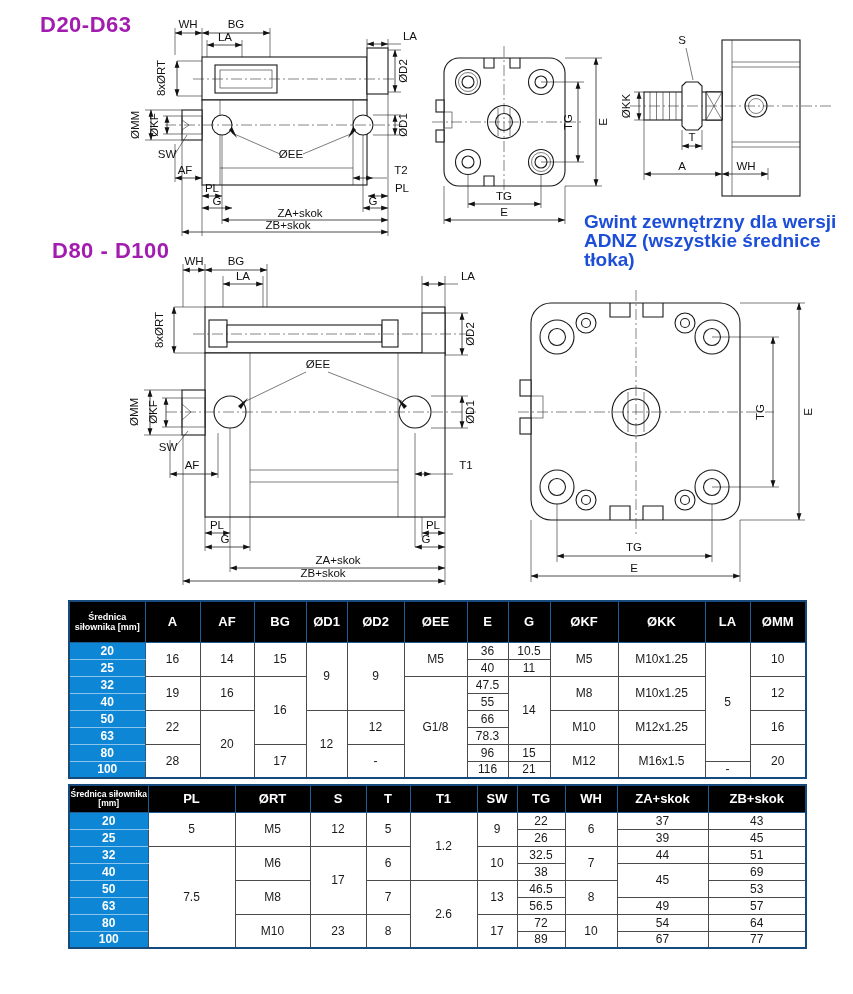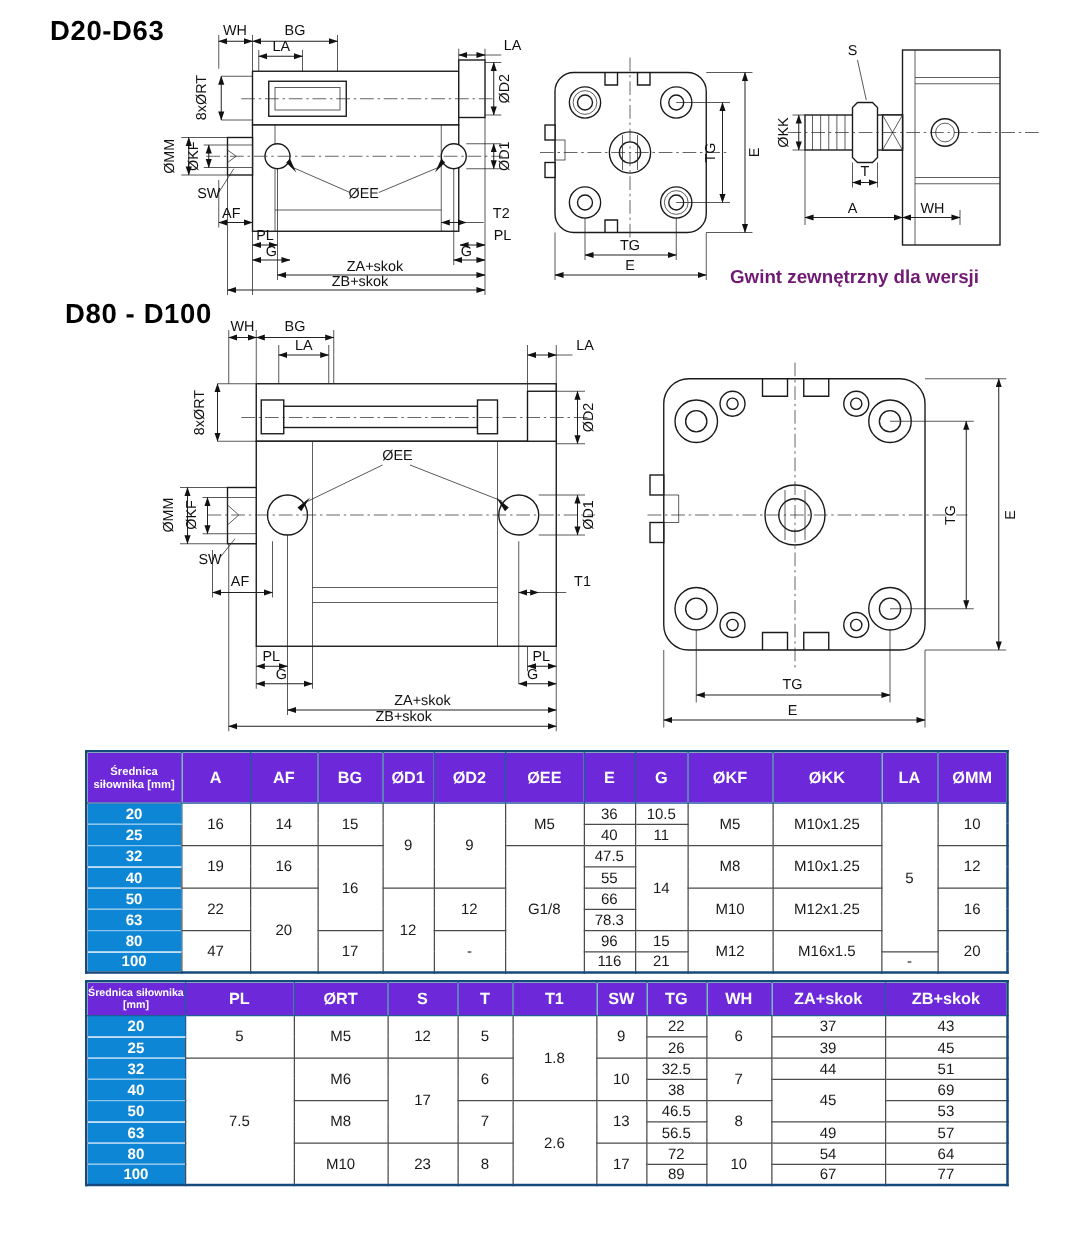--- a/index.html
+++ b/index.html
@@ -1,32 +1,32 @@
 <!DOCTYPE html>
 <html><head>
 <meta charset="utf-8">
 <style>
   html,body{margin:0;padding:0;background:#fff;}
   #page{position:relative;width:853px;height:994px;background:#fff;
         font-family:"Liberation Sans","DejaVu Sans",sans-serif;overflow:hidden;}
-  .title{position:absolute;font-size:22px;font-weight:bold;color:#000000;letter-spacing:.5px;}
-  .caption{position:absolute;left:584px;top:212px;width:262px;font-size:15px;font-weight:bold;
-           color:#701a75;line-height:19px;}
+  .title{position:absolute;font-size:22px;font-weight:bold;color:#a21caf;letter-spacing:.5px;}
+  .caption{position:absolute;left:584px;top:212px;width:262px;font-size:19px;font-weight:bold;
+           color:#1d4ed8;line-height:19px;}
   svg.dw{position:absolute;overflow:visible;}
   svg .ln{fill:none;stroke:#1a1a1a;stroke-width:1.1;}
   svg .fw{fill:#fff;stroke:#1a1a1a;stroke-width:1.1;}
   svg .th{fill:none;stroke:#2a2a2a;stroke-width:.6;}
   svg .cl{fill:none;stroke:#333;stroke-width:.6;stroke-dasharray:11 3 2 3;}
   svg .ext{fill:none;stroke:#222;stroke-width:.6;}
   svg .dim{fill:none;stroke:#222;stroke-width:.8;marker-start:url(#ar);marker-end:url(#ar);}
   svg text{font:11.5px "Liberation Sans","DejaVu Sans",sans-serif;fill:#111;}
   table.dt{position:absolute;border-collapse:collapse;table-layout:fixed;border:2px solid #16497c;}
   table.dt td,table.dt th{border:1px solid #4b4b4b;text-align:center;vertical-align:middle;
       font-size:12px;color:#1a1a1a;padding:0;overflow:hidden;}
-  table.dt th{background:#6d28d9;color:#fff;font-weight:bold;font-size:13px;border-color:#1d5d96;}
+  table.dt th{background:#000000;color:#fff;font-weight:bold;font-size:13px;border-color:#1d5d96;}
   table.dt th.dia{font-size:9px;line-height:10px;font-weight:bold;}
   #t2 th.dia{font-size:8.5px;line-height:9px;}
   table.dt td.rl{background:#0e86d6;color:#fff;font-weight:bold;border-color:#8cc4ec;
       border-left-color:#1d5d96;border-right-color:#1d5d96;}
   table.dt tr{height:17px;}
   #t1 tr.hd{height:41px;} #t2 tr.hd{height:27px;}
 </style>
 </head>
 <body>
 
@@ -224,20 +224,21 @@
       <text x="60" y="16" text-anchor="middle">S</text>
       <text x="8" y="78" text-anchor="middle" transform="rotate(-90 8 78)">ØKK</text>
       <text x="70" y="113" text-anchor="middle">T</text>
       <text x="60" y="142" text-anchor="middle">A</text>
       <text x="124" y="142" text-anchor="middle">WH</text>
     </g>
   </svg>
 
   <div class="caption">
     <span>Gwint zewnętrzny dla wersji</span><br>
+    <span>ADNZ (wszystkie średnice tłoka)</span>
   </div>
 
   <svg class="dw" style="left:128px;top:248px" width="375" height="350" viewBox="0 0 375 350">
     <g>
       <rect x="77" y="59" width="240" height="46" class="ln" fill="url(#hatch)"></rect>
       <rect x="81" y="72" width="18" height="27" class="fw"></rect>
       <rect x="99" y="77" width="155" height="17" class="fw"></rect>
       <rect x="254" y="72" width="16" height="27" class="fw"></rect>
       <rect x="294" y="65" width="23" height="42" class="fw"></rect>
       <rect x="77" y="105" width="240" height="164" class="fw"></rect>
@@ -461,21 +462,21 @@
       <td rowspan="2">M10</td>
       <td rowspan="2">M12x1.25</td>
       <td rowspan="2">16</td>
     </tr>
     <tr>
       <td class="rl">63</td>
       <td>78.3</td>
     </tr>
     <tr>
       <td class="rl">80</td>
-      <td rowspan="2">47</td>
+      <td rowspan="2">28</td>
       <td rowspan="2">17</td>
       <td rowspan="2">-</td>
       <td>96</td>
       <td>15</td>
       <td rowspan="2">M12</td>
       <td rowspan="2">M16x1.5</td>
       <td rowspan="2">20</td>
     </tr>
     <tr>
       <td class="rl">100</td>
@@ -513,21 +514,21 @@
       <th>WH</th>
       <th>ZA+skok</th>
       <th>ZB+skok</th>
     </tr>
     <tr>
       <td class="rl">20</td>
       <td rowspan="2">5</td>
       <td rowspan="2">M5</td>
       <td rowspan="2">12</td>
       <td rowspan="2">5</td>
-      <td rowspan="4">1.8</td>
+      <td rowspan="4">1.2</td>
       <td rowspan="2">9</td>
       <td>22</td>
       <td rowspan="2">6</td>
       <td>37</td>
       <td>43</td>
     </tr>
     <tr>
       <td class="rl">25</td>
       <td>26</td>
       <td>39</td>

